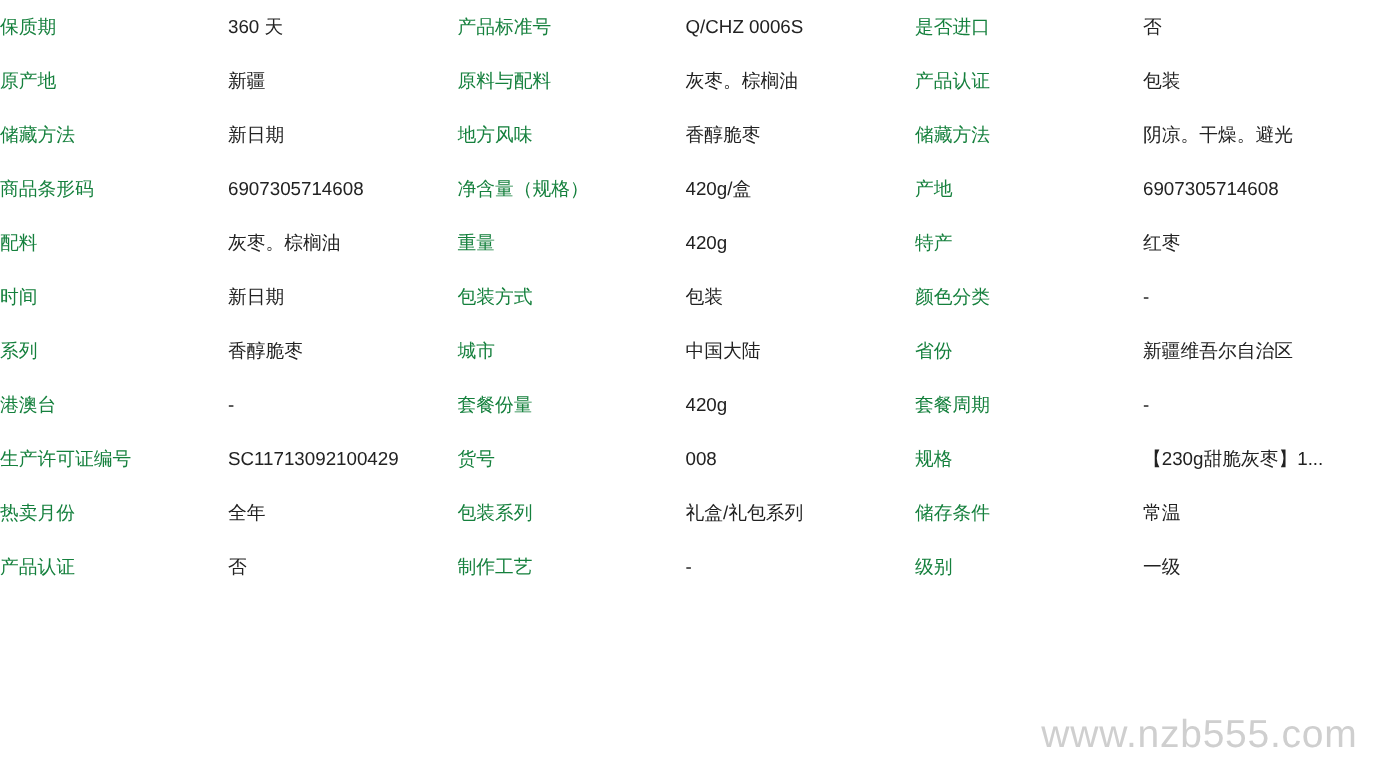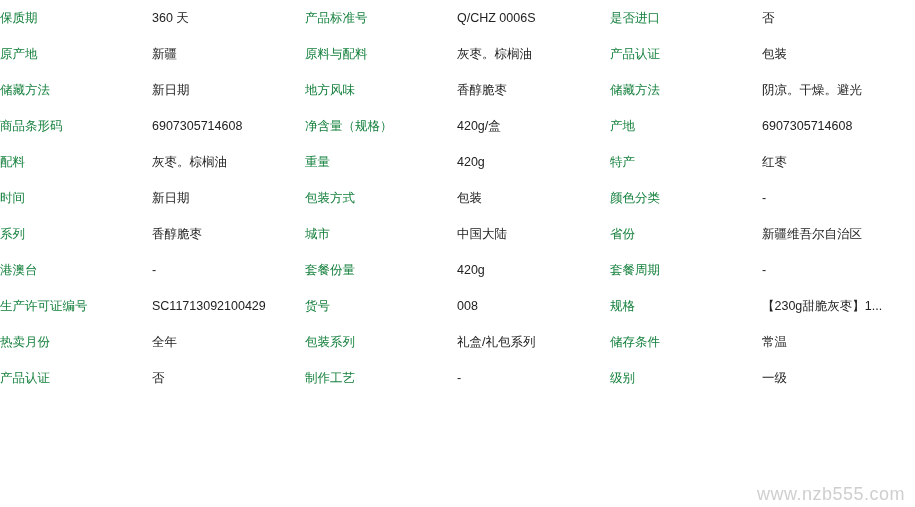--- a/index.html
+++ b/index.html
@@ -37,21 +37,21 @@
   }
   td.value {
     color: #222222;
     padding-left: 4px;
     width: 153px;
   }
   .watermark {
     position: absolute;
     right: 10px;
     bottom: 2px;
-    font-size: 18px;
+    font-size: 26px;
     color: #cfcfcf;
     font-family: "Liberation Sans", sans-serif;
     letter-spacing: 0.5px;
     pointer-events: none;
   }
 </style>
 </head>
 <body>
 
 <table id="spec-table">

